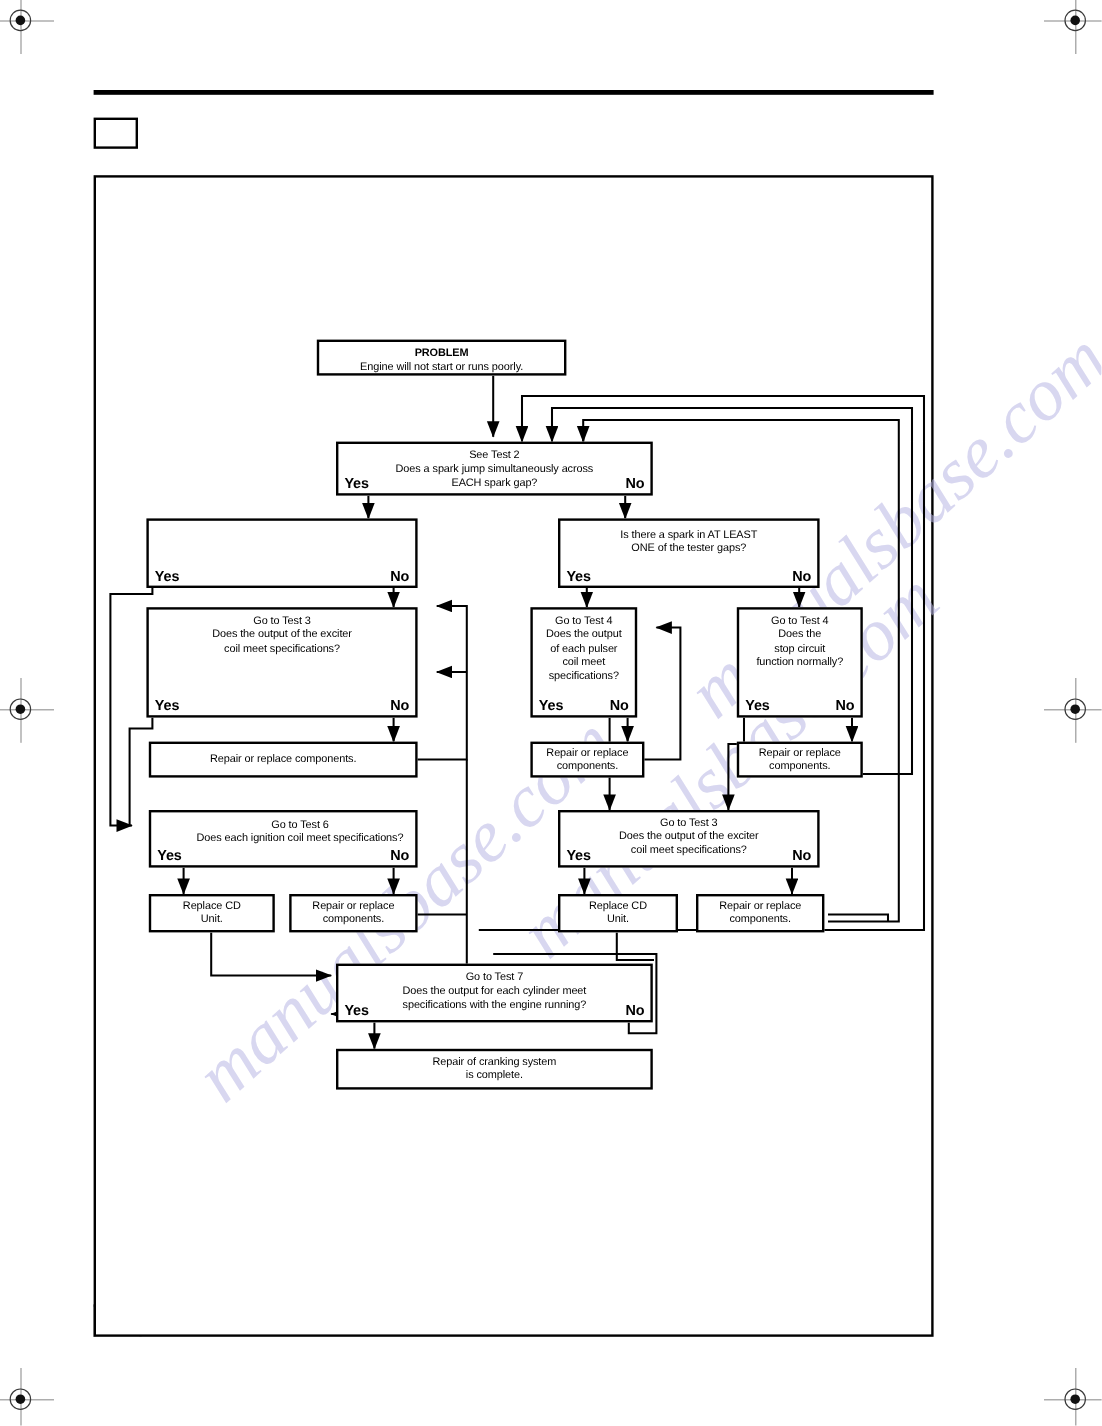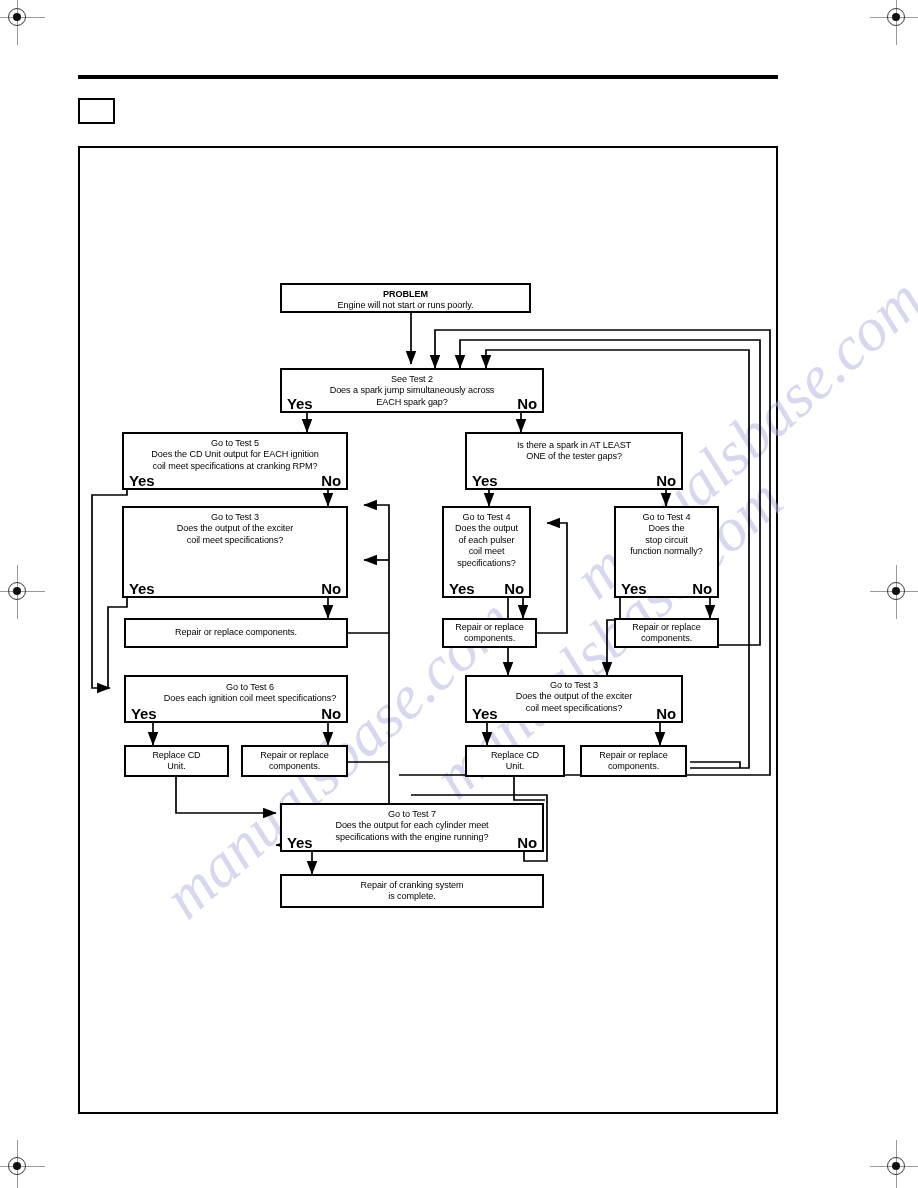--- a/index.html
+++ b/index.html
@@ -133,21 +133,21 @@
   .node .title-strong {
     font-weight: bold;
   }
   .node.center-v .body {
     top: 50%;
     transform: translateY(-50%);
   }
   .yes-lbl, .no-lbl {
     position: absolute;
     font-weight: bold;
-    font-size: 15px;
+    font-size: 12px;
     bottom: 2px;
   }
   .yes-lbl { left: 5px; }
   .no-lbl  { right: 5px; margin-left: 23px; }
 
   
   #watermark {
     position: absolute;
     left: 0; top: 0;
     width: 918px; height: 1188px;
@@ -283,43 +283,38 @@
 
       <path d="M690,762 L740,762 L740,768"></path>
 
       <path d="M312,852 L312,874" marker-end="url(#ah)"></path>
 
       <path d="M524,852 L524,861 L547,861 L547,795 L411,795" stroke-width="1.7"></path>
     </g>
   </svg>
   </div>
 
-  <div class="node" style="left:280px; top:283px; width:251px; height:30px;">
+  <div class="node" style="left:264px; top:283px; width:208px; height:30px;">
     <div class="body">
       <div class="title-strong">PROBLEM</div>
       <div>Engine will not start or runs poorly.</div>
     </div>
   </div>
 
   <div class="node" style="left:280px; top:368px; width:264px; height:45px;">
     <div class="body">
       <div>See Test 2</div>
       <div>Does a spark jump simultaneously across</div>
       <div>EACH spark gap?</div>
     </div>
     <span class="yes-lbl">Yes</span>
     <span class="no-lbl">No</span>
   </div>
 
   <div class="node" style="left:122px; top:432px; width:226px; height:58px;">
-    <div class="body">
-      <div>Go to Test 5</div>
-      <div>Does the CD Unit output for EACH ignition</div>
-      <div>coil meet specifications at cranking RPM?</div>
-    </div>
     <span class="yes-lbl">Yes</span>
     <span class="no-lbl">No</span>
   </div>
 
   <div class="node" style="left:465px; top:432px; width:218px; height:58px;">
     <div class="body" style="top:6px;">
       <div>Is there a spark in AT LEAST</div>
       <div>ONE of the tester gaps?</div>
     </div>
     <span class="yes-lbl">Yes</span>

